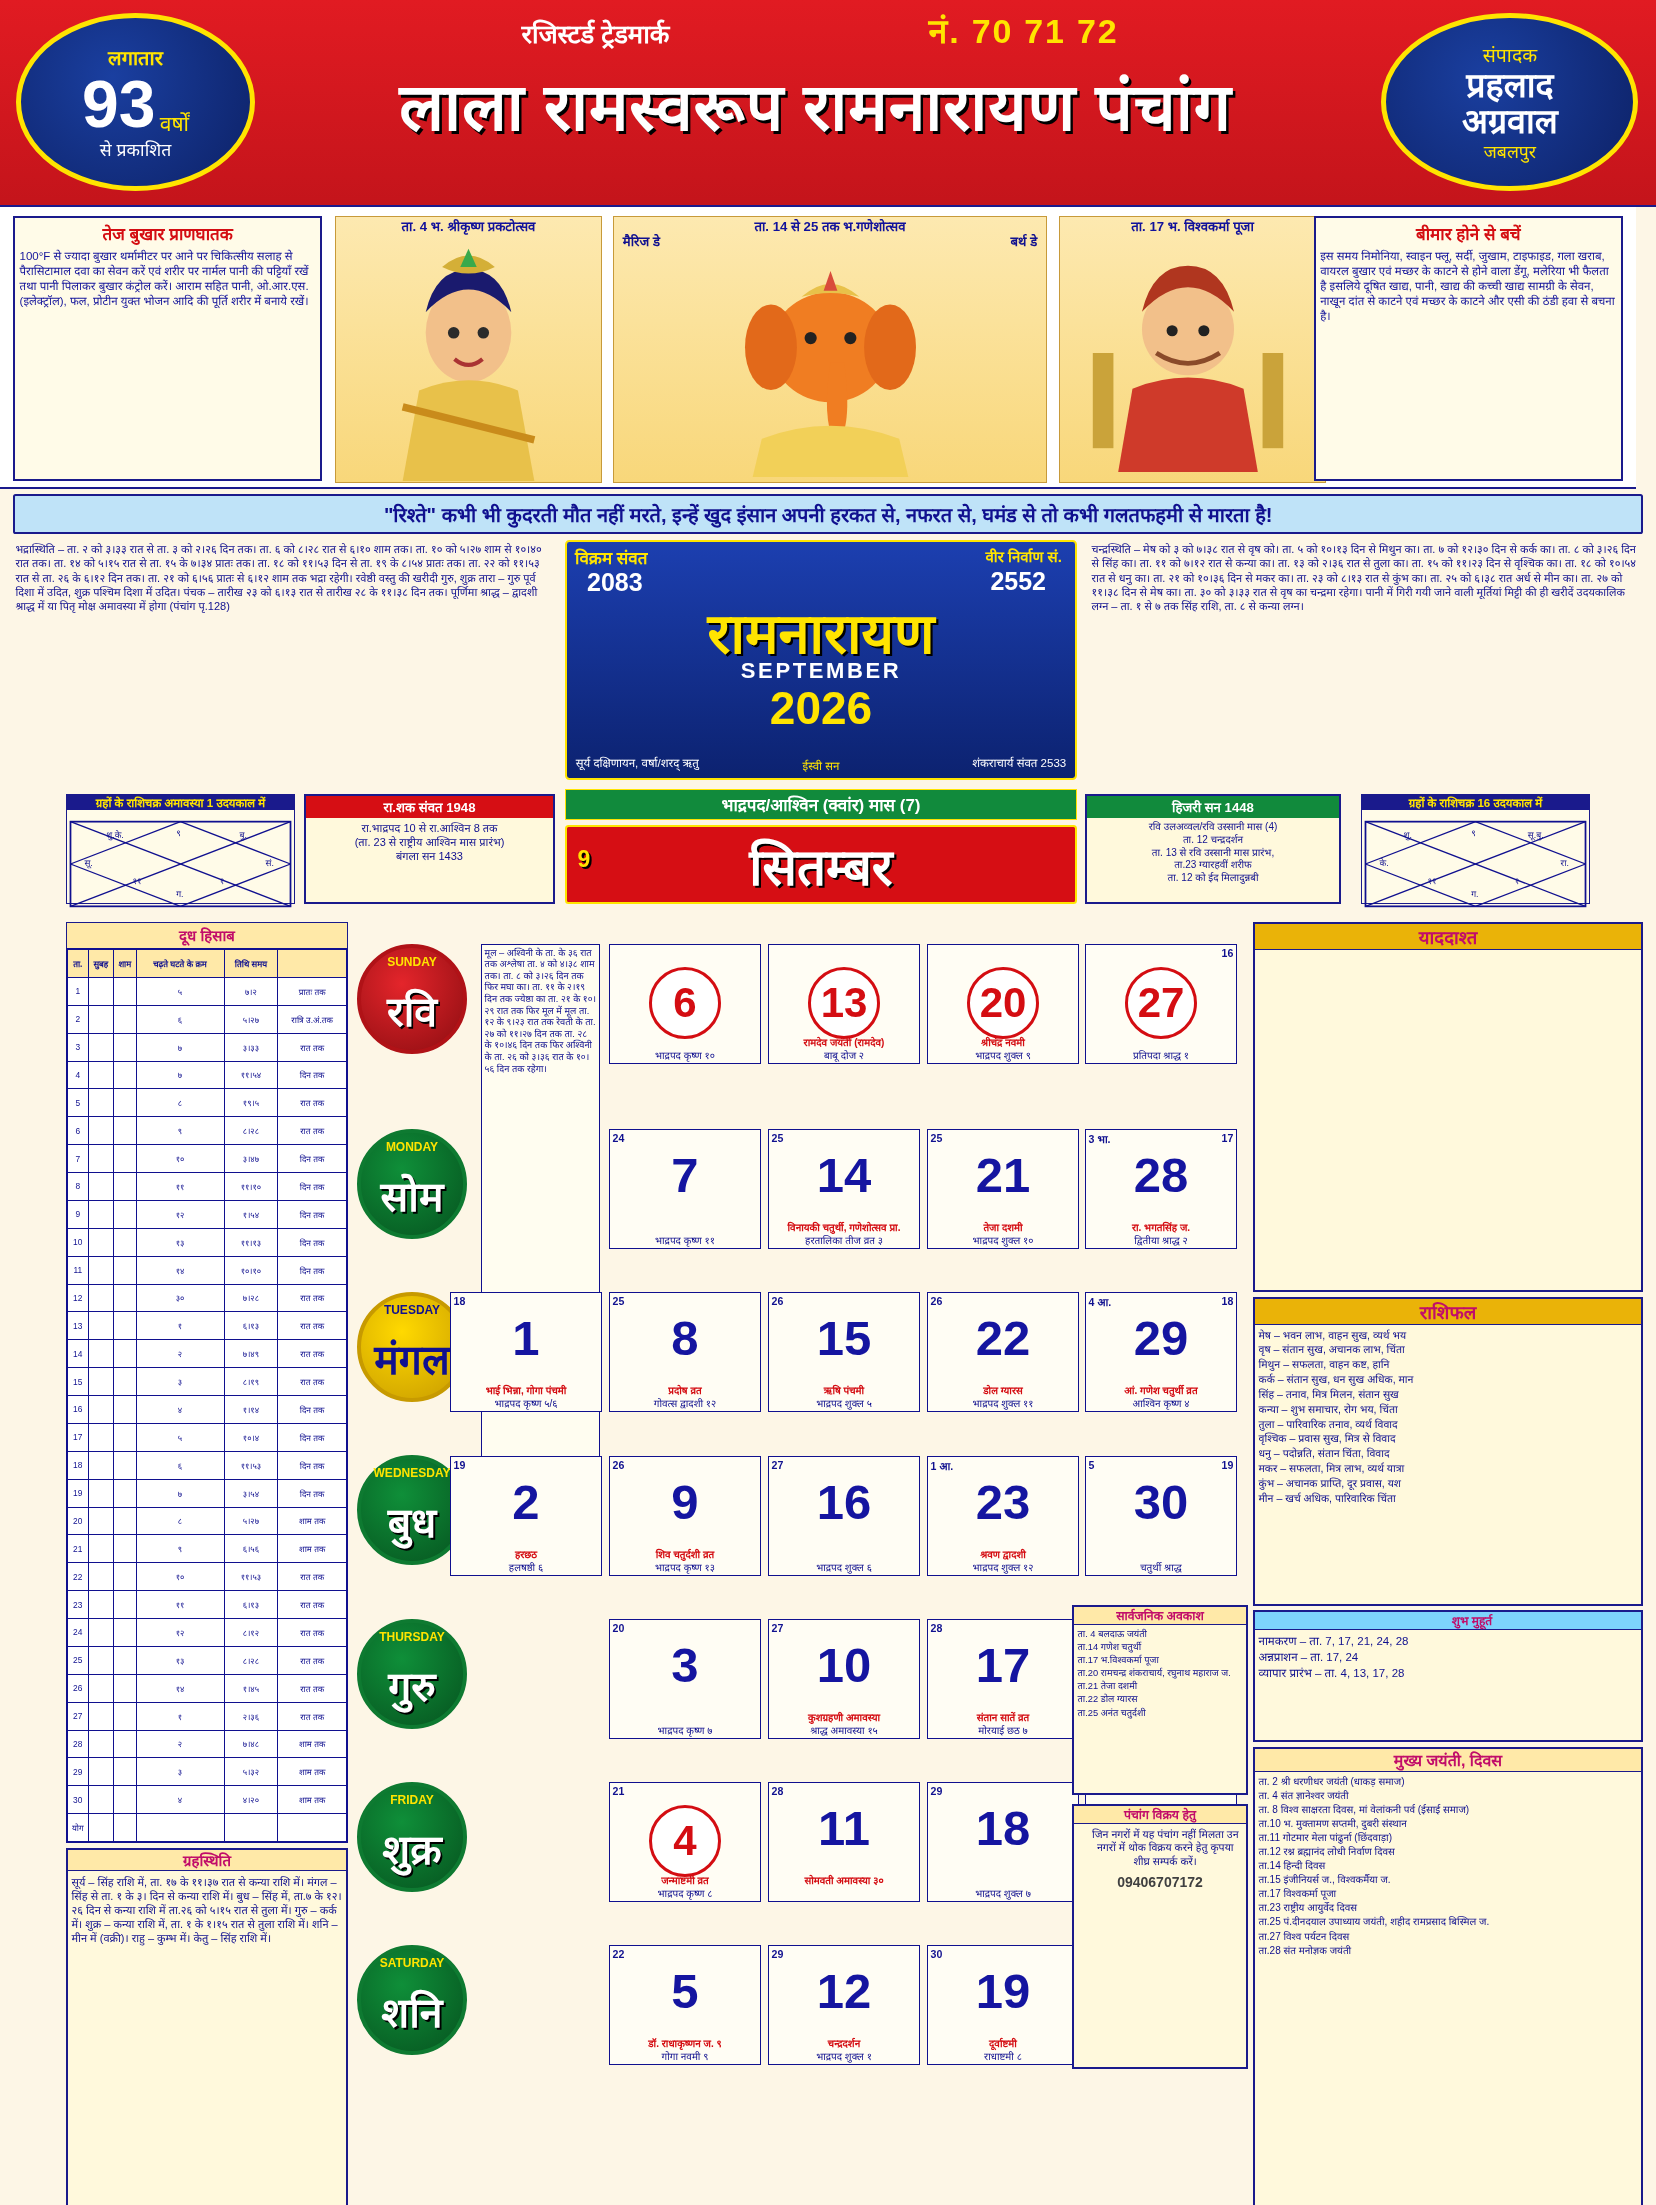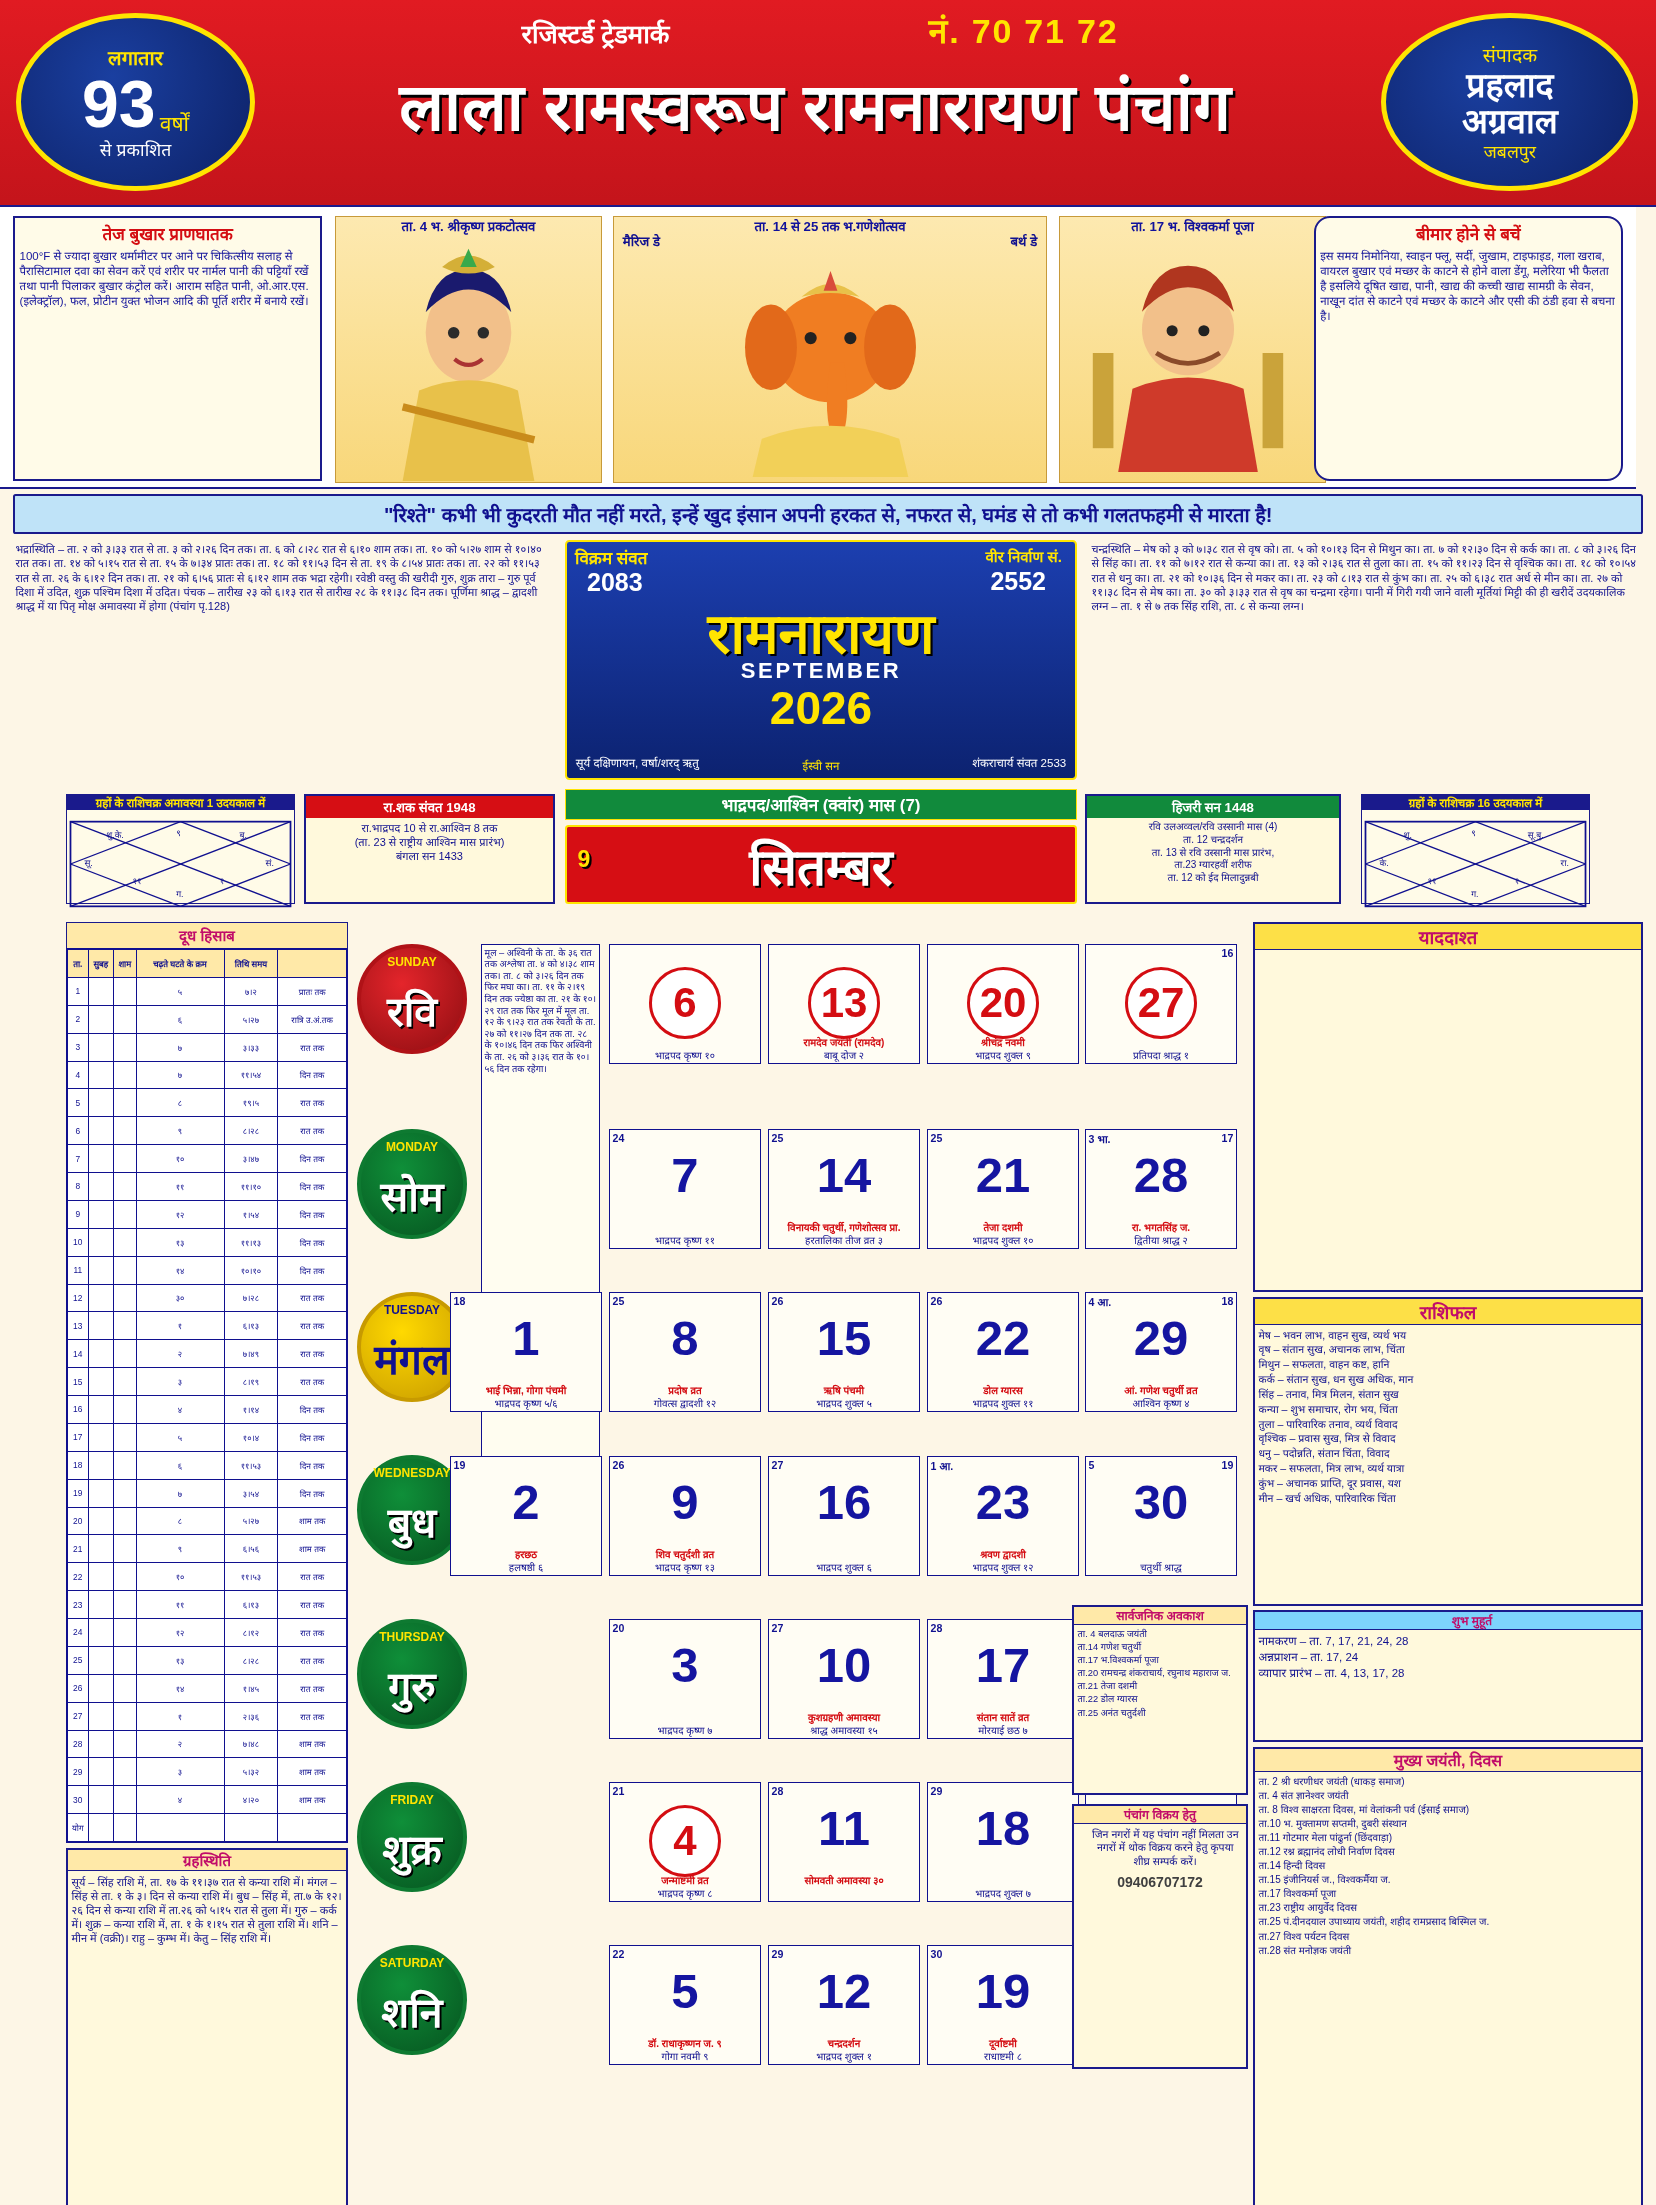--- a/index.html
+++ b/index.html
@@ -127,21 +127,21 @@
   .dcell .tr{position:absolute;right:2.6px;top:1.8px;font-size:10.6px;color:#10108f;font-weight:bold;}
   .dcell .ev{position:absolute;left:1.8px;right:1.8px;bottom:15px;text-align:center;font-size:10px;color:#d40d12;line-height:1.15;font-weight:bold;}
   .dcell .tt{position:absolute;left:1.8px;right:1.8px;bottom:1.8px;text-align:center;font-size:10px;color:#10108f;line-height:1.15;}
   .circlenum{position:absolute;left:50%;top:22px;transform:translateX(-50%);
     width:66px;height:66px;border-radius:50%;border:3.1px solid #d40d12;
     display:flex;align-items:center;justify-content:center;
     font-size:42px;font-weight:bold;color:#d40d12;background:#fff;}
 
   
   .rbox{background:#fff9dc;border:2.2px solid #1a1a8c;}
-  .rbox .hd{background:#fde047;color:#c10d6a;font-weight:bold;text-align:center;font-size:18.5px;border-bottom:1.8px solid #1a1a8c;}
+  .rbox .hd{background:#eab308;color:#c10d6a;font-weight:bold;text-align:center;font-size:18.5px;border-bottom:1.8px solid #1a1a8c;}
   .rbox .bd{color:#10108f;font-size:10.6px;line-height:1.28;padding:3.5px;}
   .rlist div{margin-bottom:1.3px;}
 </style>
 </head>
 <body>
 
 <div id="page">
 
   <div class="abs masthead">
     <div class="badge-left col ctr">
@@ -211,21 +211,21 @@
         <path d="M92 98 q58 -62 116 0 q-14 -58 -58 -58 q-44 0 -58 58z" fill="#b0361f"></path>
         <circle cx="130" cy="122" r="7" fill="#222"></circle>
           <circle cx="170" cy="122" r="7" fill="#222"></circle>
         <path d="M110 150 q40 26 80 0" stroke="#8a4a2a" stroke-width="6" fill="none"></path>
         <path d="M80 195 q70 -28 140 0 l18 105 h-176z" fill="#cf3a2a"></path>
         <rect x="30" y="150" width="26" height="120" fill="#caa33a"></rect>
         <rect x="244" y="150" width="26" height="120" fill="#caa33a"></rect>
       </svg>
     </div>
 
-    <div class="abs infobox" style="right:13.2px;top:8.8px;width:309px;height:265px;padding:4.4px;border-radius:16px;">
+    <div class="abs infobox" style="right:13.2px;top:8.8px;width:309px;height:265px;padding:4.4px;">
       <div class="hd" style="font-size:17px;margin-bottom:3.5px;">बीमार होने से बचें</div>
       <div class="bd" style="font-size:11.5px;">इस समय निमोनिया, स्वाइन फ्लू, सर्दी, जुखाम, टाइफाइड, गला खराब, वायरल बुखार एवं मच्छर के काटने से होने वाला डेंगू, मलेरिया भी फैलता है इसलिये दूषित खाद्य, पानी, खाद्य की कच्ची खाद्य सामग्री के सेवन, नाखून दांत से काटने एवं मच्छर के काटने और एसी की ठंडी हवा से बचना है।</div>
     </div>
   </div>
 
   <div class="abs quote ctr">"रिश्ते" कभी भी कुदरती मौत नहीं मरते, इन्हें खुद इंसान अपनी हरकत से, नफरत से, घमंड से तो कभी गलतफहमी से मारता है!</div>
 
   <div class="abs txtblock" style="left:15.4px;top:542px;width:536px;">भद्रास्थिति – ता. २ को ३।३३ रात से ता. ३ को २।२६ दिन तक। ता. ६ को ८।२८ रात से ६।१० शाम तक। ता. १० को ५।२७ शाम से १०।४० रात तक। ता. १४ को ५।१५ रात से ता. १५ के ७।३४ प्रातः तक। ता. १८ को ११।५३ दिन से ता. १९ के ८।५४ प्रातः तक। ता. २२ को ११।५३ रात से ता. २६ के ६।१२ दिन तक। ता. २१ को ६।५६ प्रातः से ६।१२ शाम तक भद्रा रहेगी। रवेष्ठी वस्तु की खरीदी गुरु, शुक्र तारा – गुरु पूर्व दिशा में उदित, शुक्र पश्चिम दिशा में उदित। पंचक – तारीख २३ को ६।१३ रात से तारीख २८ के ११।३८ दिन तक। पूर्णिमा श्राद्ध – द्वादशी श्राद्ध में या पितृ मोक्ष अमावस्या में होगा (पंचांग पृ.128)</div>
   <div class="abs txtblock" style="right:15.4px;top:542px;width:549px;">चन्द्रस्थिति – मेष को ३ को ७।३८ रात से वृष को। ता. ५ को १०।१३ दिन से मिथुन का। ता. ७ को १२।३० दिन से कर्क का। ता. ८ को ३।२६ दिन से सिंह का। ता. ११ को ७।१२ रात से कन्या का। ता. १३ को २।३६ रात से तुला का। ता. १५ को ११।२३ दिन से वृश्चिक का। ता. १८ को १०।५४ रात से धनु का। ता. २१ को १०।३६ दिन से मकर का। ता. २३ को ८।१३ रात से कुंभ का। ता. २५ को ६।३८ रात अर्ध से मीन का। ता. २७ को ११।३८ दिन से मेष का। ता. ३० को ३।३३ रात से वृष का चन्द्रमा रहेगा। पानी में गिरी गयी जाने वाली मूर्तियां मिट्टी की ही खरीदें उदयकालिक लग्न – ता. १ से ७ तक सिंह राशि, ता. ८ से कन्या लग्न।</div>
 

